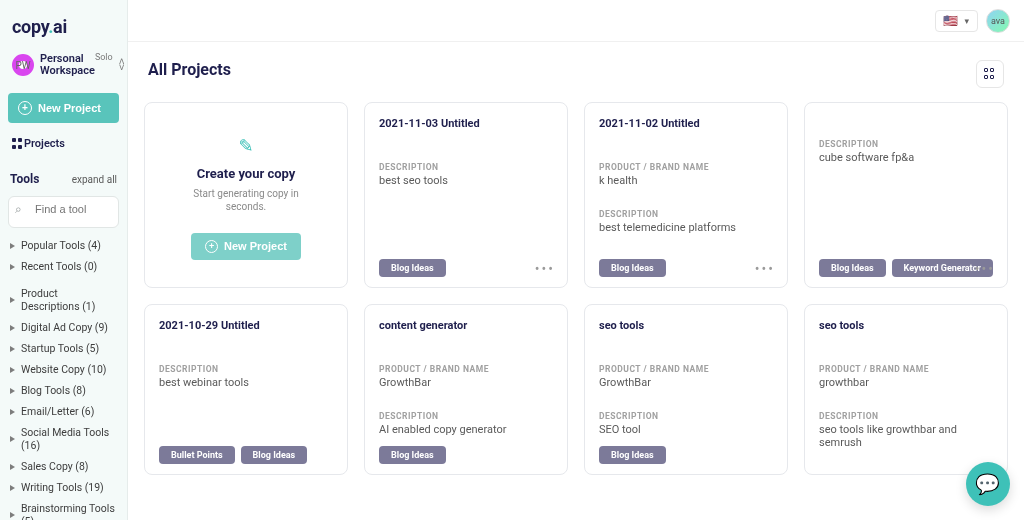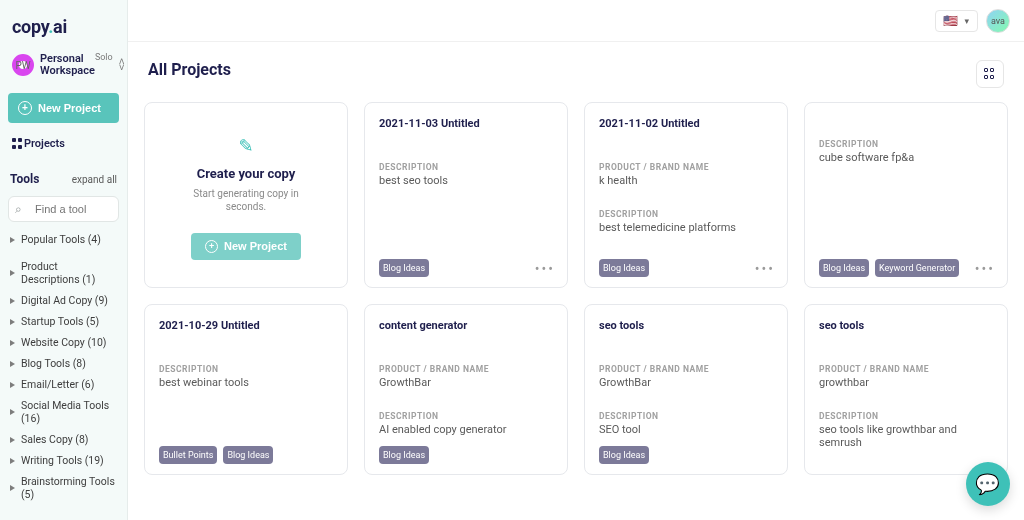--- a/index.html
+++ b/index.html
@@ -18,21 +18,21 @@
   .workspace .chev { font-size:10px;color:#7a7a7a;display:flex;flex-direction:column;line-height:0.6;}
   .btn-newproj { margin-top:12px; background:#59c4bb; color:#fff; border:none; border-radius:4px; padding:8px 10px; font-size:11px; font-weight:600; display:flex; align-items:center; gap:6px; cursor:pointer; width:100%; justify-content:flex-start;}
   .btn-newproj .plus { display:inline-flex;align-items:center;justify-content:center;width:14px;height:14px;border:1.5px solid #fff;border-radius:50%;font-size:10px;line-height:1;}
   .navlink { display:flex; align-items:center; padding:8px 4px; font-size:11px; font-weight:600; color:#1f1f4d; cursor:pointer; margin-top:6px;}
   .navlink .grid-ic{display:inline-flex;flex-wrap:wrap;width:12px;height:12px;gap:2px;}
   .navlink .grid-ic span{width:4px;height:4px;border-radius:1px;background:#1f1f4d;}
   .tools-header{display:flex;justify-content:space-between;align-items:center;margin-top:10px;padding:4px 2px;}
   .tools-header .th-title{font-size:12px;font-weight:700;color:#1f1f4d;}
   .tools-header .th-expand{font-size:10px;color:#5a5a5a;cursor:pointer;}
   .search { position:relative; margin-top:6px;}
-  .search input{width:100%;border:1px solid #e1e6e5;border-radius:6px;padding:6px 8px 6px 26px;font-size:11px;color:#333;background:#fff;}
+  .search input{width:100%;border:1px solid #e1e6e5;border-radius:6px;padding:6px 8px 12px 26px;font-size:11px;color:#333;background:#fff;}
   .search .sicon{position:absolute;left:7px;top:6px;font-size:12px;color:#9aa0a0;}
   .tool-list{margin-top:8px;display:flex;flex-direction:column;gap:2px;}
   .tool-item{display:flex;align-items:center;gap:6px;padding:3px 2px;font-size:10.5px;color:#3d3d3d;cursor:pointer;}
   .tool-item .tri{width:0;height:0;border-top:3.5px solid transparent;border-bottom:3.5px solid transparent;border-left:5px solid #7d7d7d;}
 
   
   .main{flex:1;display:flex;flex-direction:column;overflow:hidden;}
   .topbar{height:42px;display:flex;align-items:center;justify-content:flex-end;padding:0 14px;gap:8px;border-bottom:1px solid #f0f0f0;}
   .locale{border:1px solid #e6e6e6;border-radius:4px;padding:4px 8px;display:flex;align-items:center;gap:6px;cursor:pointer;font-size:11px;}
   .flag{font-size:12px;line-height:1;}
@@ -53,21 +53,21 @@
   .pencil{color:#3ec1b8;font-size:18px;margin-bottom:4px;}
   .create-title{font-size:13px;font-weight:700;color:#1f1f4d;}
   .create-sub{font-size:10px;color:#8a8a8a;line-height:1.3;max-width:140px;}
   .btn-create{margin-top:14px;background:#7ed0c9;color:#fff;border:none;border-radius:4px;padding:7px 14px;font-size:11px;font-weight:600;display:flex;align-items:center;gap:6px;cursor:pointer;}
   .btn-create .plus{display:inline-flex;align-items:center;justify-content:center;width:13px;height:13px;border:1.5px solid #fff;border-radius:50%;font-size:9px;line-height:1;}
 
   .card-title{font-size:11px;font-weight:700;color:#1f1f4d;margin-bottom:10px;}
   .meta-label{font-size:8.5px;letter-spacing:0.5px;color:#a0a0a0;text-transform:uppercase;font-weight:700;margin-top:22px;}
   .meta-val{font-size:11px;color:#5a5a5a;margin-top:2px;}
   .tags{display:flex;flex-wrap:wrap;gap:6px;margin-top:auto;padding-top:10px;}
-  .tag{background:#7c7a99;color:#fff;font-size:9px;font-weight:400;border-radius:4px;padding:4px 4px;}
+  .tag{background:#7c7a99;color:#fff;font-size:9px;font-weight:700;border-radius:4px;padding:4px 12px;}
   .card .more{position:absolute;bottom:10px;right:12px;color:#9a9a9a;font-size:14px;letter-spacing:2px;cursor:pointer;}
   .card.row2{min-height:170px;}
 
   
   .chat{position:fixed;bottom:14px;right:14px;width:44px;height:44px;border-radius:50%;background:#3ec1b8;display:flex;align-items:center;justify-content:center;color:#fff;font-size:20px;box-shadow:0 4px 12px rgba(0,0,0,0.15);cursor:pointer;}
 </style>
 </head>
 <body>
 
 <div class="app">
@@ -111,20 +111,24 @@
 
     <div class="search">
       <span class="sicon">⌕</span>
       <input type="text" placeholder="Find a tool" style="">
     </div>
 
     <div class="tool-list" id="tool-list-a">
         <div class="tool-item">
           <span class="tri"></span>
           <span>Popular Tools (4)</span>
+        </div>
+        <div class="tool-item">
+          <span class="tri"></span>
+          <span>Recent Tools (0)</span>
         </div>
       </div>
     <div class="tool-list" id="tool-list-b" style="">
         <div class="tool-item">
           <span class="tri"></span>
           <span>Product Descriptions (1)</span>
         </div>
         <div class="tool-item">
           <span class="tri"></span>
           <span>Digital Ad Copy (9)</span>

